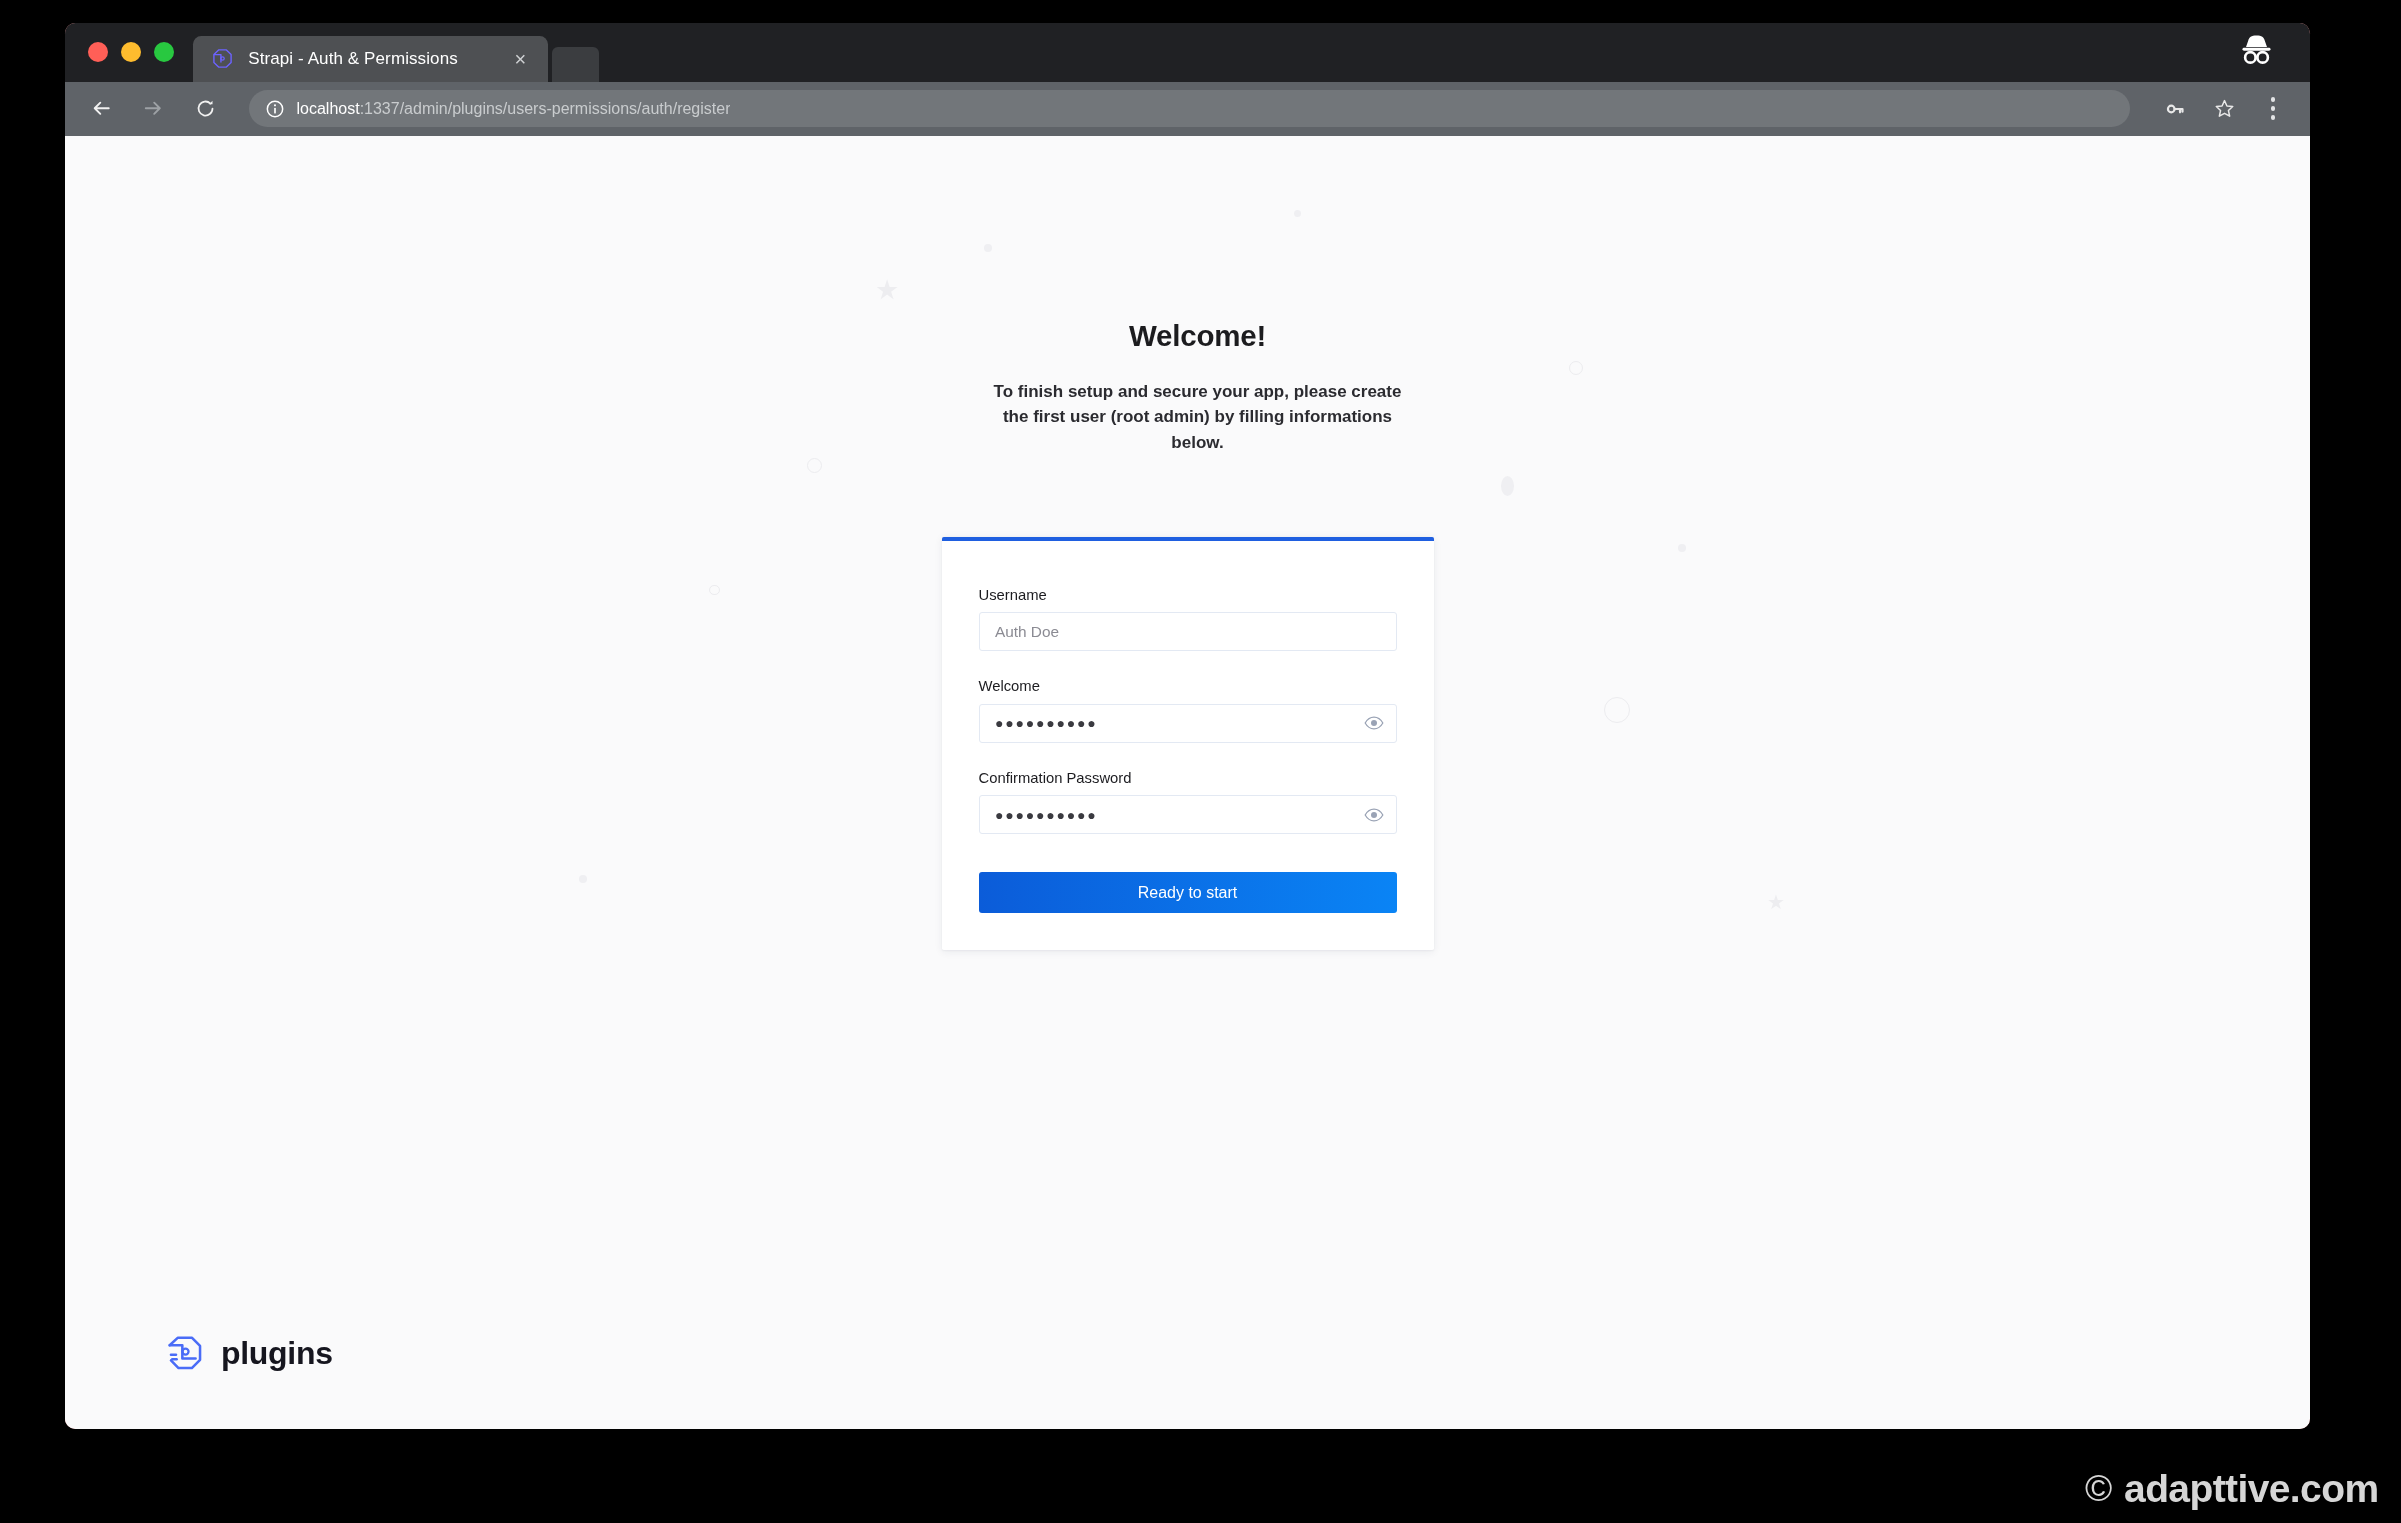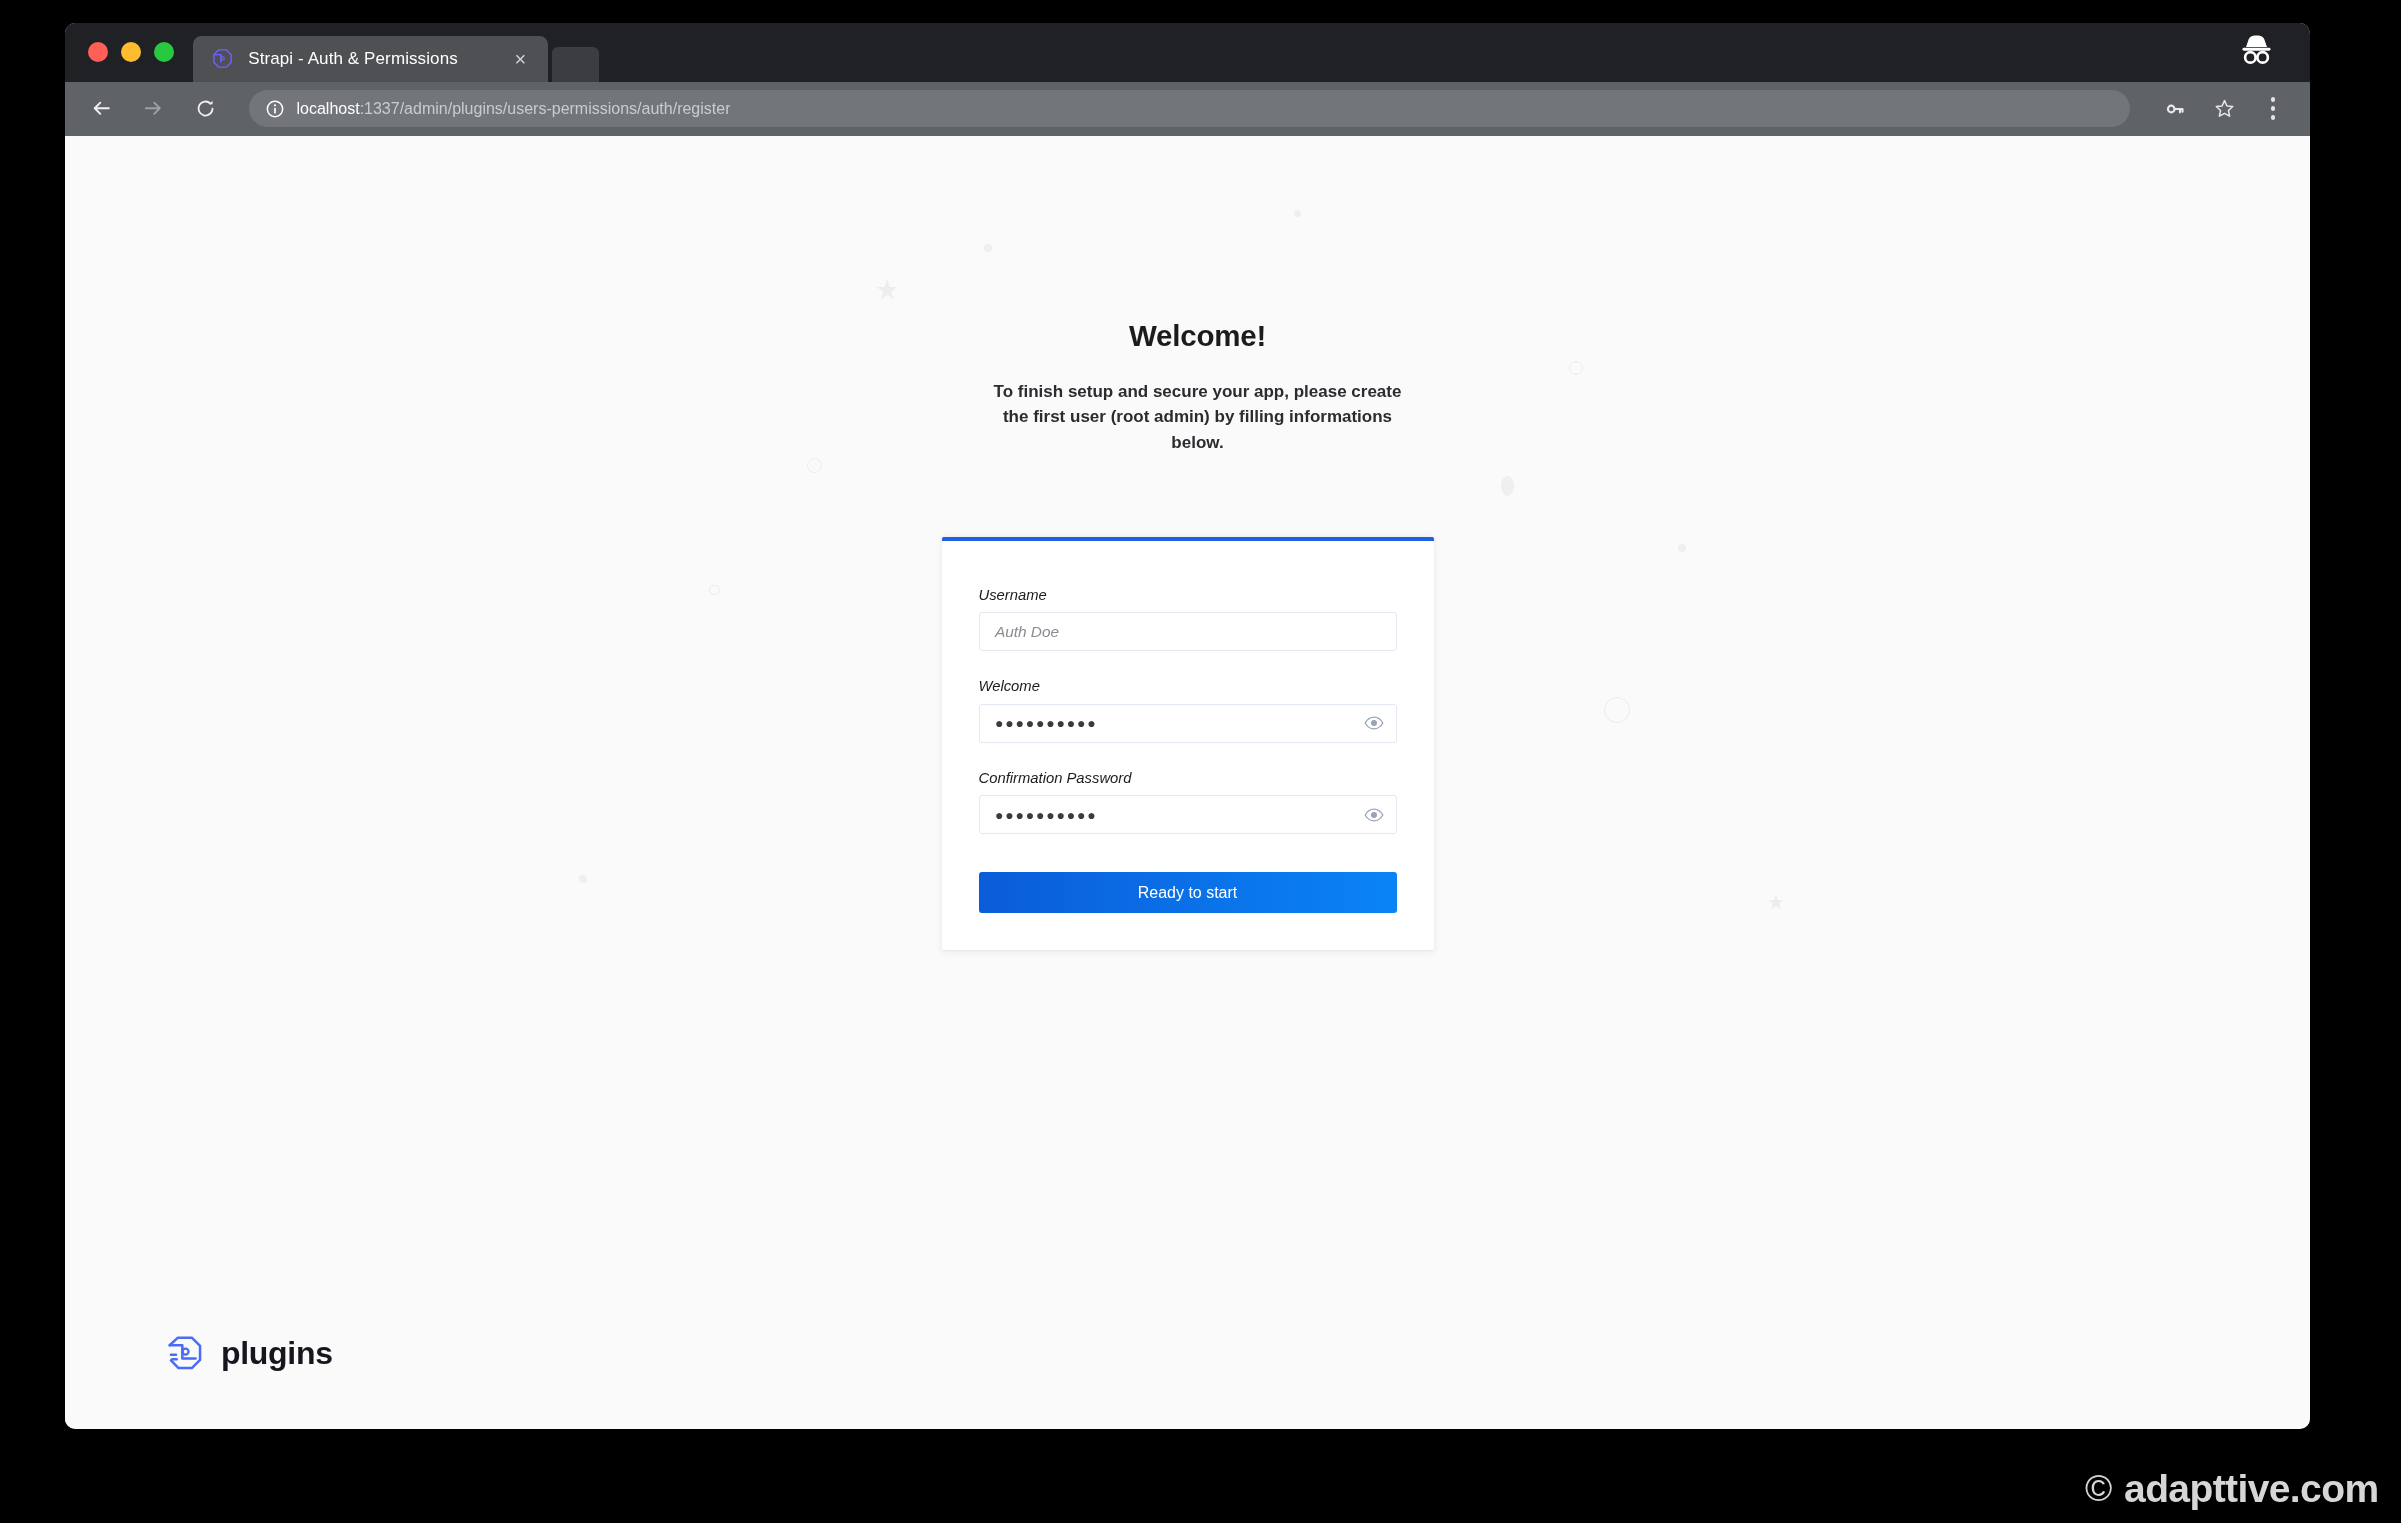--- a/index.html
+++ b/index.html
@@ -182,21 +182,21 @@
     transform: translateX(-50%);
     top: 401px;
     width: 492px;
     background: #ffffff;
     border-top: 4.1px solid #1F5FE0;
     border-radius: 1.8px;
     box-shadow: 0 1.8px 8.3px rgba(30,40,70,0.07), 0 0.6px 1.8px rgba(30,40,70,0.05);
     padding: 46px 37px 37px 37px;
   }
 
-  .field { margin-bottom: 27px; font-style: italic; }
+  .field { margin-bottom: 27px; }
   .field:last-of-type { margin-bottom: 0; }
 
   .field-label {
     font-size: 14.8px;
     color: #1c1c20;
     margin-bottom: 9.5px;
     display: block;
   }
 
   .input-shell {

